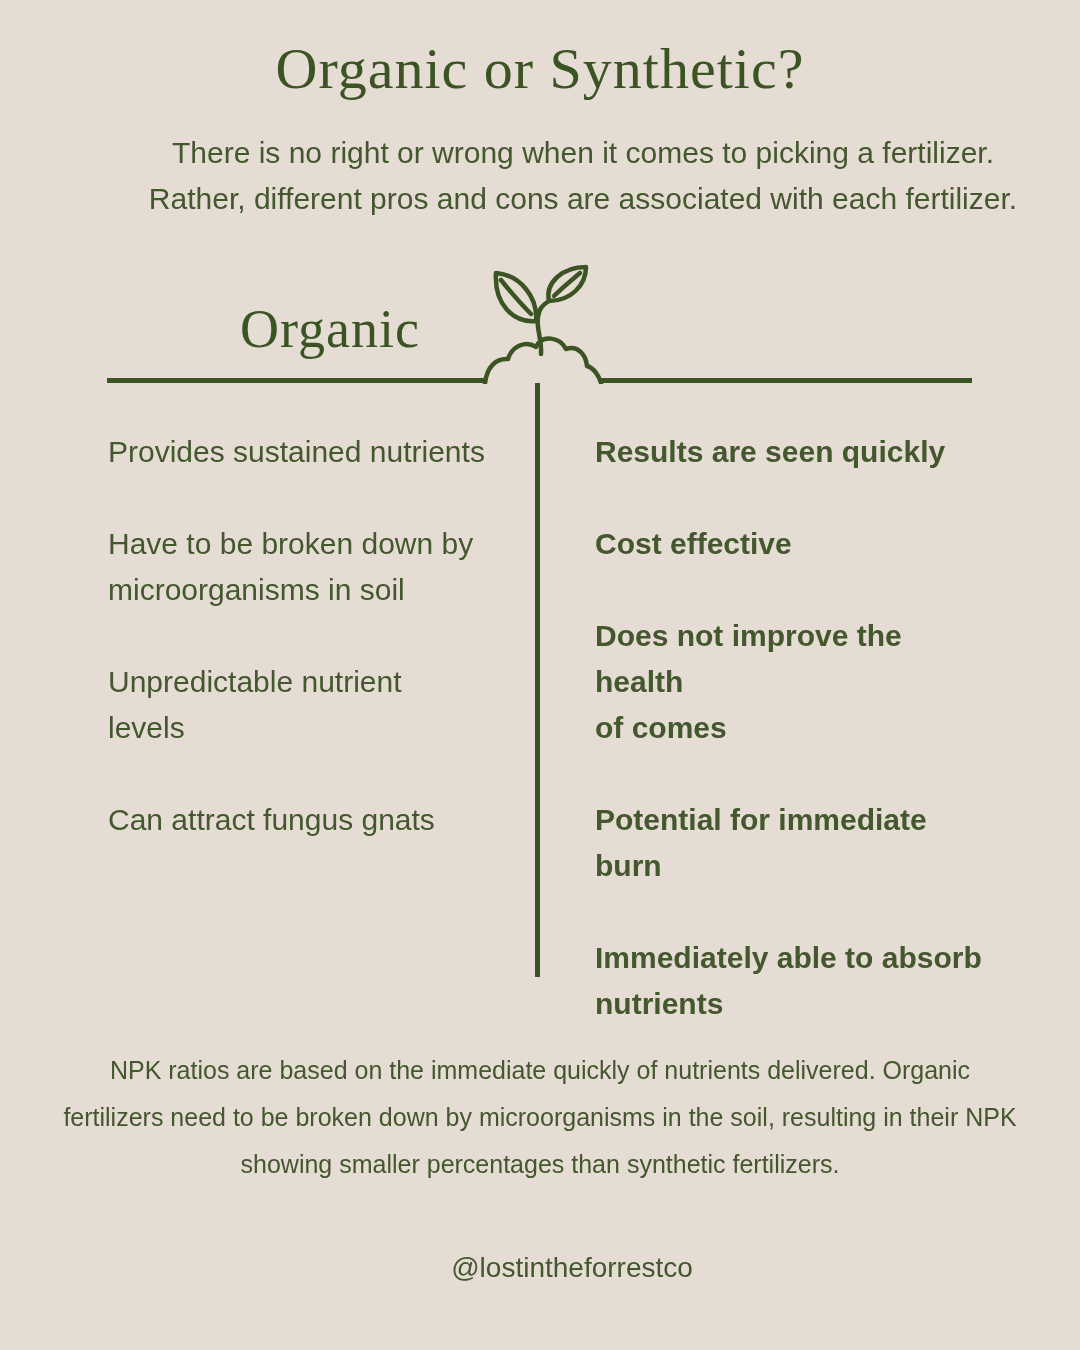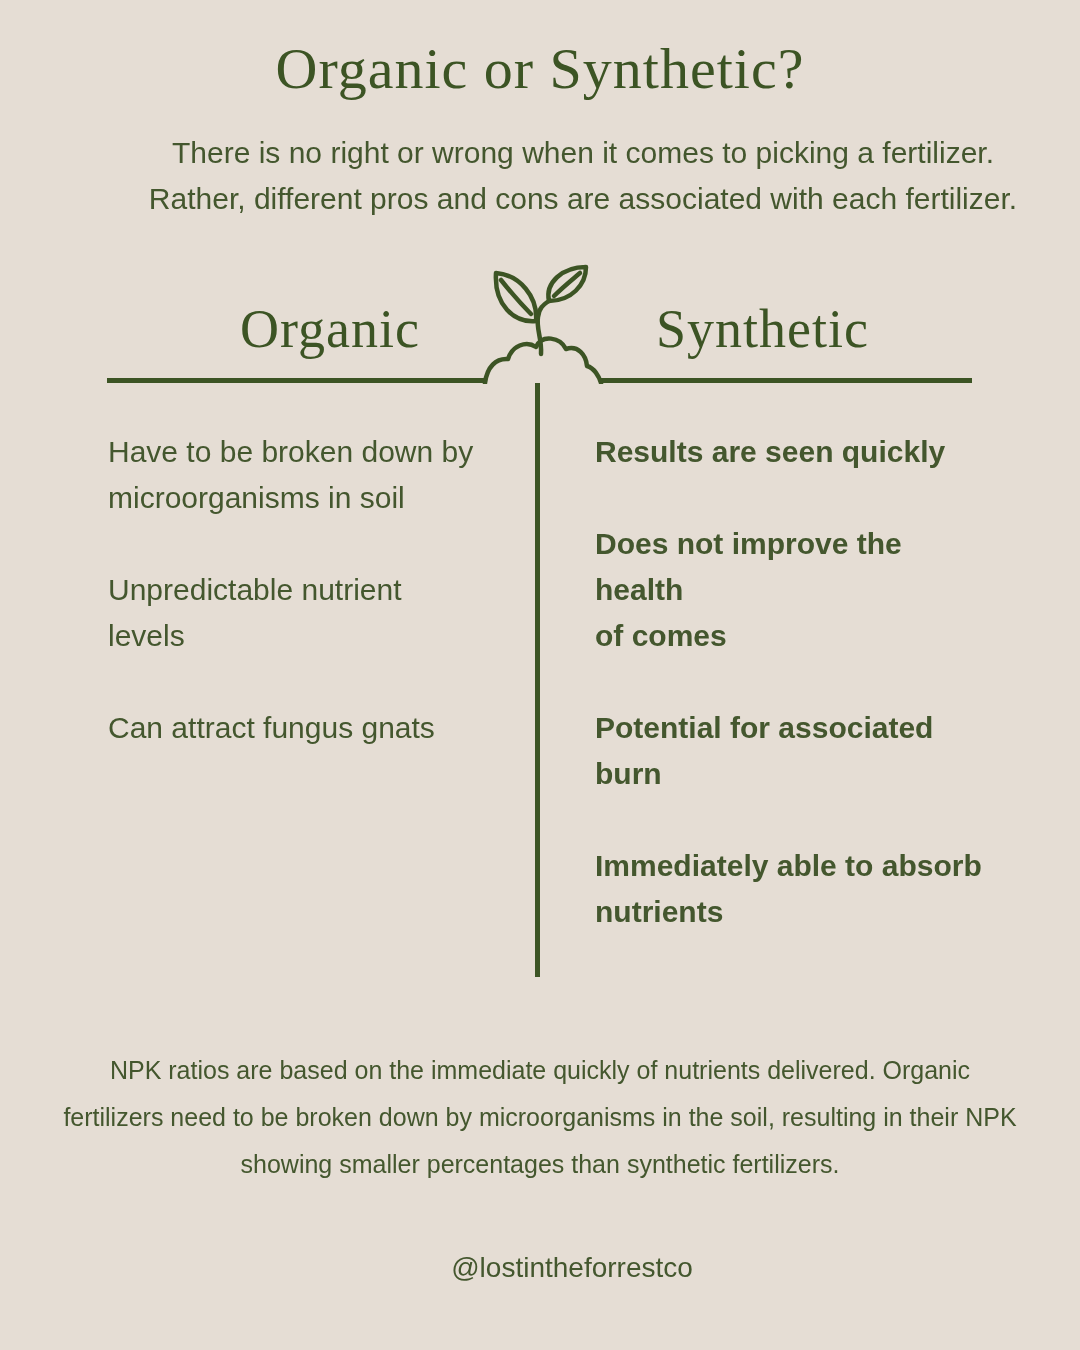--- a/index.html
+++ b/index.html
@@ -148,38 +148,39 @@
     <svg viewBox="0 0 130 121" xmlns="http://www.w3.org/2000/svg">
       <path class="sprout-mound" d="M10,120 C12,104 21,95 33,96 C37,83 51,77 61,84 C67,71 85,74 91,86 C103,82 111,92 112,103 C119,105 124,113 126,120"></path>
       <path class="sprout-stroke" d="M66,91 C67,75 61,66 63,54 C64,45 68,42 74,38"></path>
       <path class="sprout-stroke" d="M61,58 C39,60 19,42 21,10 C45,12 63,34 61,58 Z"></path>
       <path class="sprout-stroke" d="M56,51 C46,41 34,27 26,17"></path>
       <path class="sprout-stroke" d="M74,38 C70,20 87,4 111,4 C111,22 96,38 74,38 Z"></path>
       <path class="sprout-stroke" d="M79,33 C89,23 98,16 105,10"></path>
     </svg>
   </div>
 
-  <h2 class="col-head serif synthetic">Synthetic</h2>
 
   <div class="h-rule"></div>
   <div class="v-rule"></div>
 
   <div class="list organic">
+    <p class="item">Provides sustained nutrients</p>
     <p class="item">Have to be broken down by
 microorganisms in soil</p>
     <p class="item">Unpredictable nutrient
 levels</p>
     <p class="item">Can attract fungus gnats</p>
   </div>
 
   <div class="list synthetic">
     <p class="item">Results are seen quickly</p>
+    <p class="item">Cost effective</p>
     <p class="item">Does not improve the health
 of comes</p>
-    <p class="item">Potential for associated burn</p>
+    <p class="item">Potential for immediate burn</p>
     <p class="item">Immediately able to absorb
 nutrients</p>
   </div>
 
   <p class="note">NPK ratios are based on the immediate quickly of nutrients delivered. Organic
 fertilizers need to be broken down by microorganisms in the soil, resulting in their NPK
 showing smaller percentages than synthetic fertilizers.</p>
 
   <p class="handle">@lostintheforrestco</p>
 

